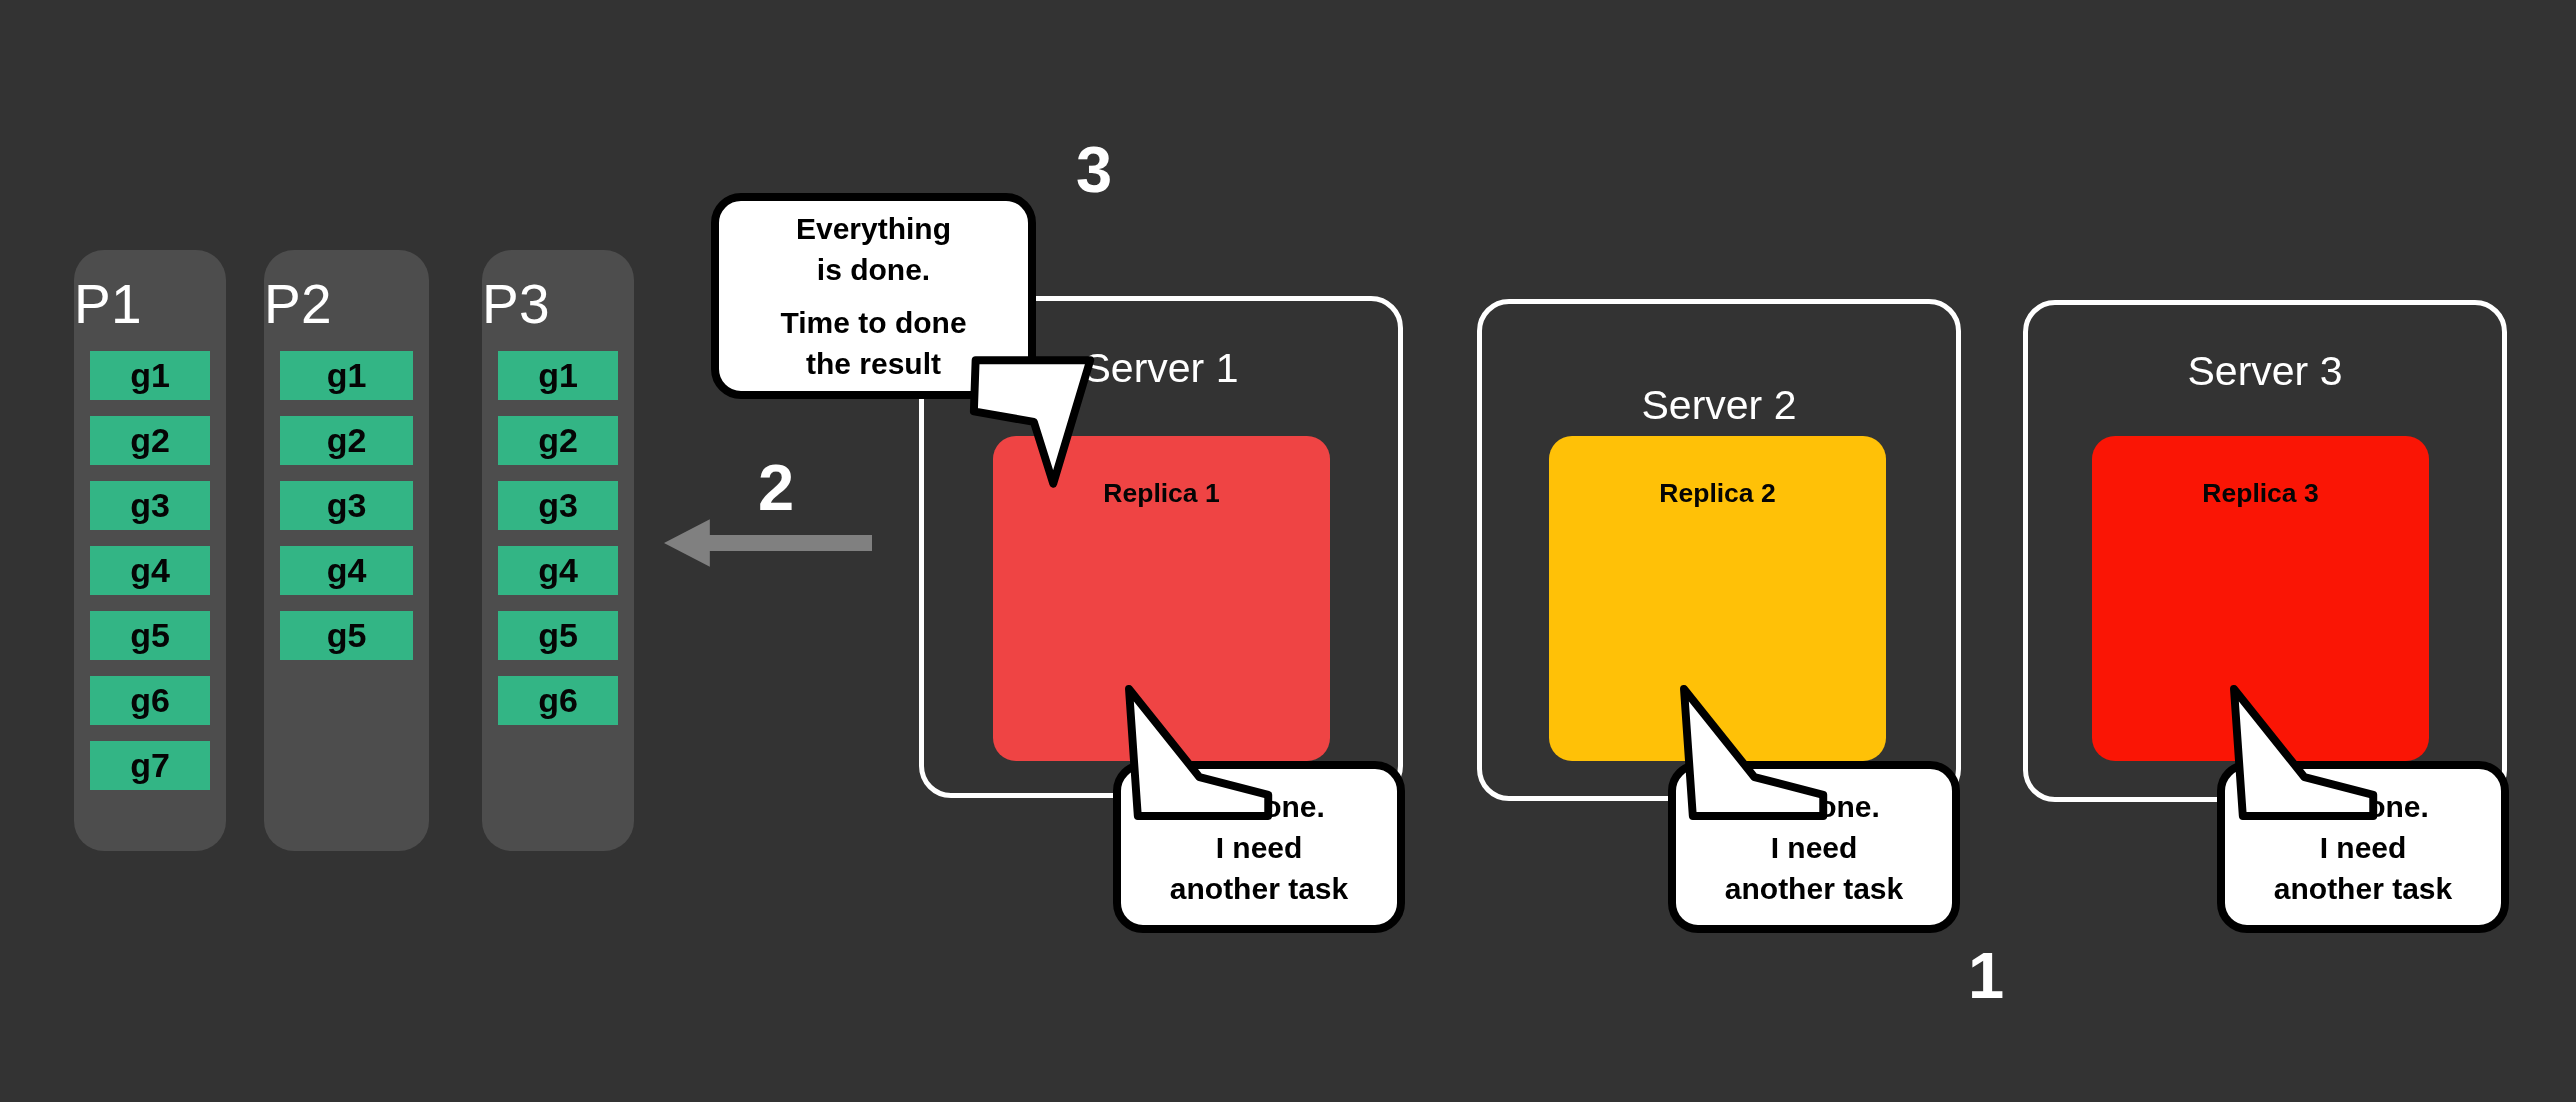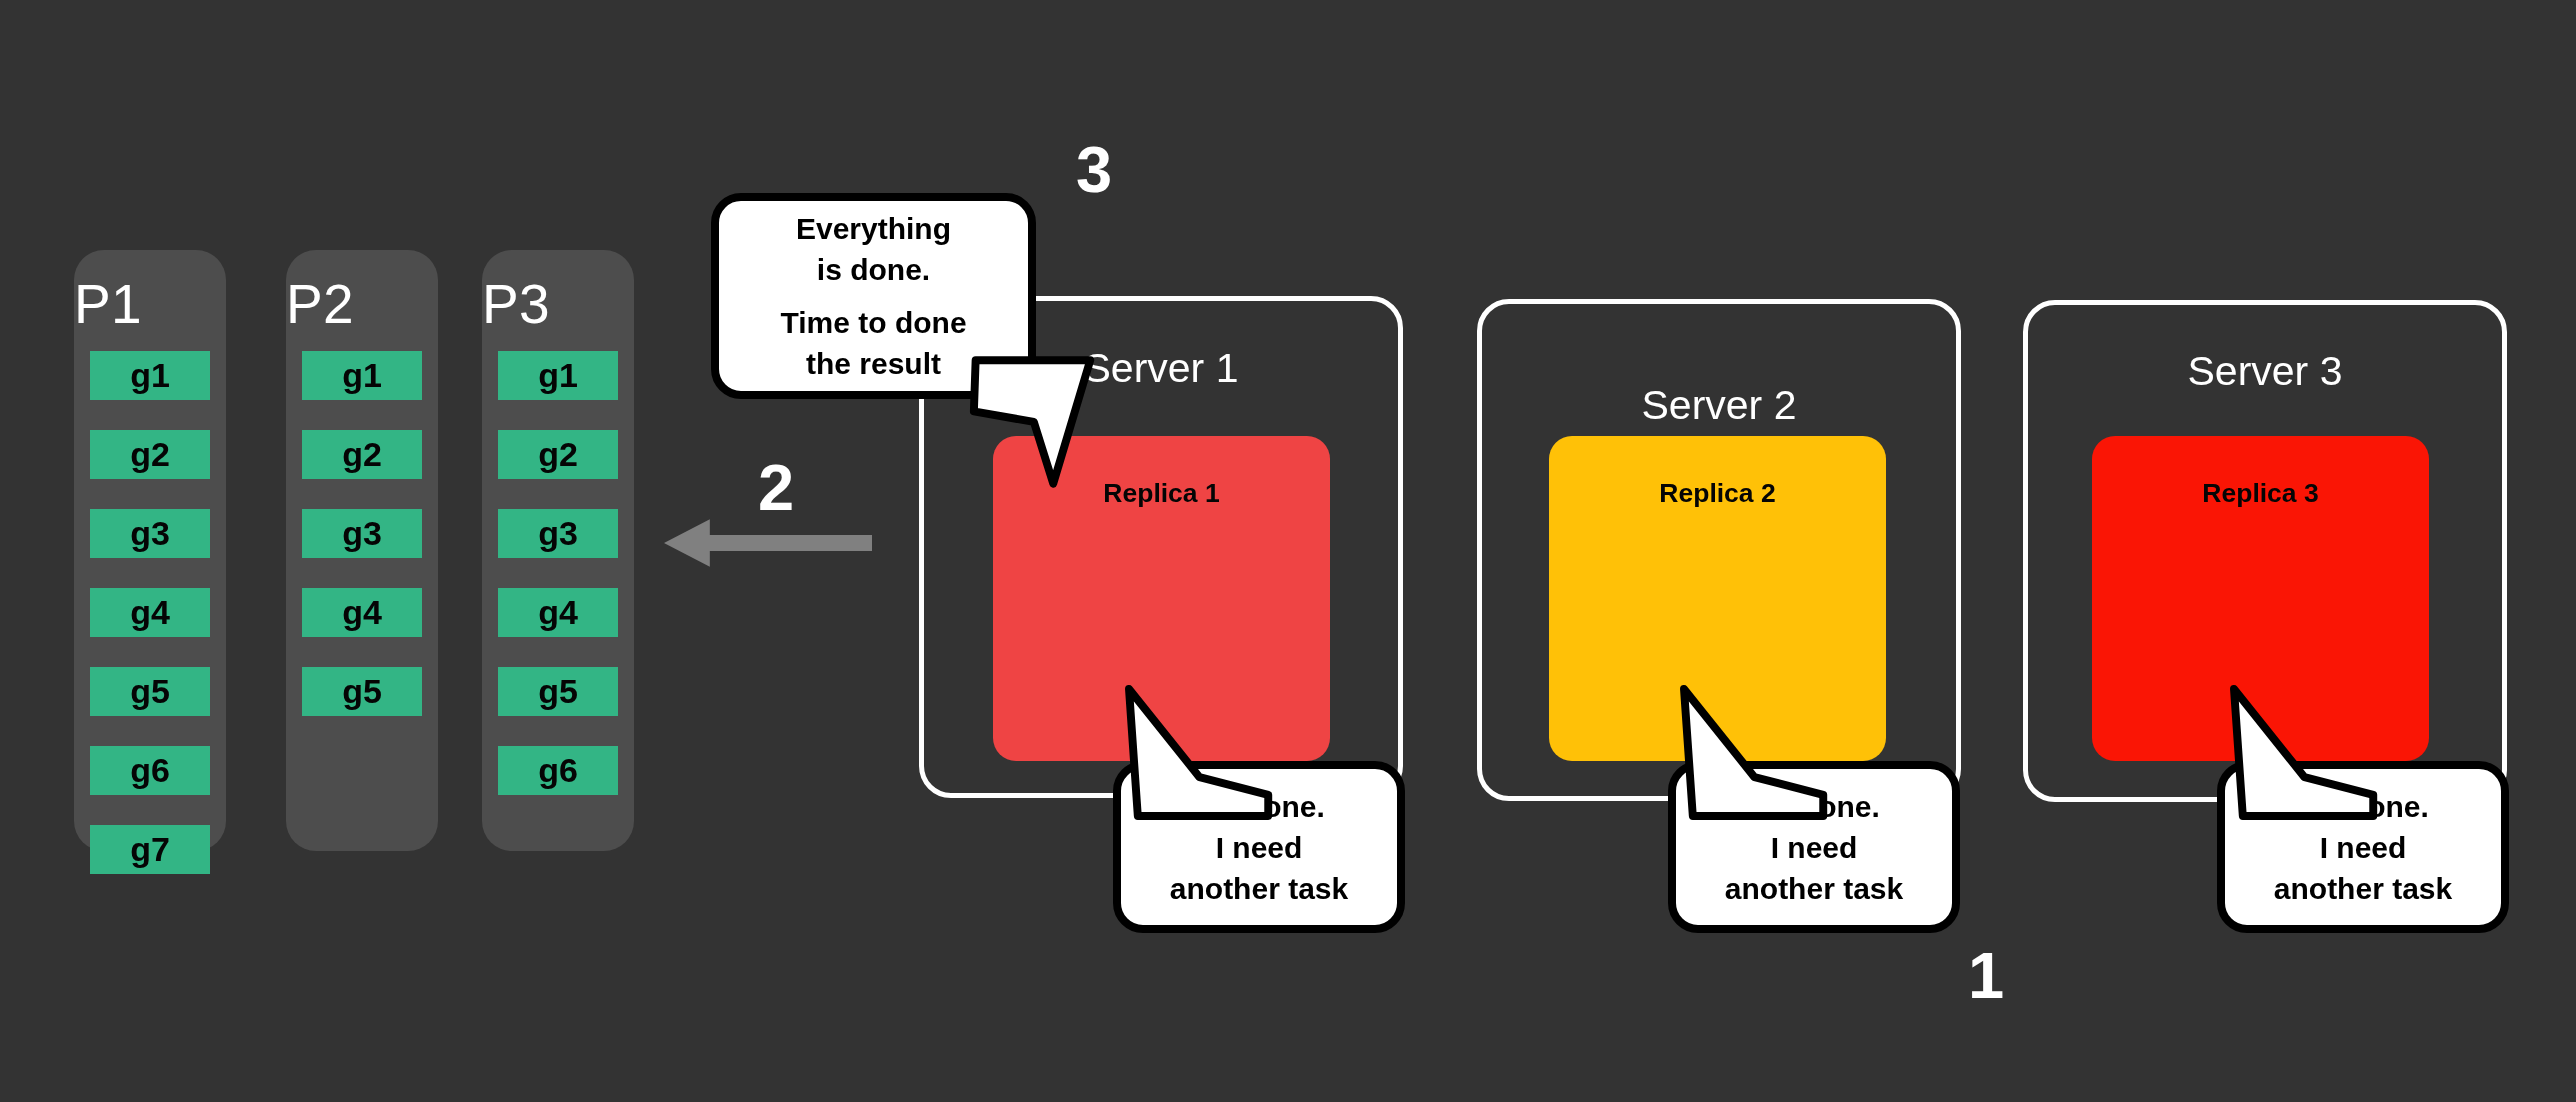--- a/index.html
+++ b/index.html
@@ -39,21 +39,21 @@
     font-family: "Liberation Sans", sans-serif;
   }
   .gblock {
     background: #33b585;
     color: #050505;
     font-size: 34px;
     font-weight: 700;
     text-align: center;
     line-height: 49px;
     height: 49px;
-    margin: 0 16px 30px 16px;
+    margin: 0 16px 16px 16px;
     font-family: "Liberation Sans", sans-serif;
   }
 
   
   .server-box {
     position: absolute;
     border: 5.3px solid #ffffff;
     border-radius: 32px;
     box-sizing: border-box;
     background: transparent;
@@ -136,21 +136,21 @@
     <div class="partition-title">P1</div>
     <div class="gblock">g1</div>
     <div class="gblock">g2</div>
     <div class="gblock">g3</div>
     <div class="gblock">g4</div>
     <div class="gblock">g5</div>
     <div class="gblock">g6</div>
     <div class="gblock">g7</div>
   </div>
 
-  <div class="partition" style="left:286px; top:250px; width:152px; height:601px;">
+  <div class="partition" style="left:264px; top:250px; width:165px; height:601px;">
     <div class="partition-title">P2</div>
     <div class="gblock">g1</div>
     <div class="gblock">g2</div>
     <div class="gblock">g3</div>
     <div class="gblock">g4</div>
     <div class="gblock">g5</div>
   </div>
 
   <div class="partition" style="left:482px; top:250px; width:152px; height:601px;">
     <div class="partition-title">P3</div>

